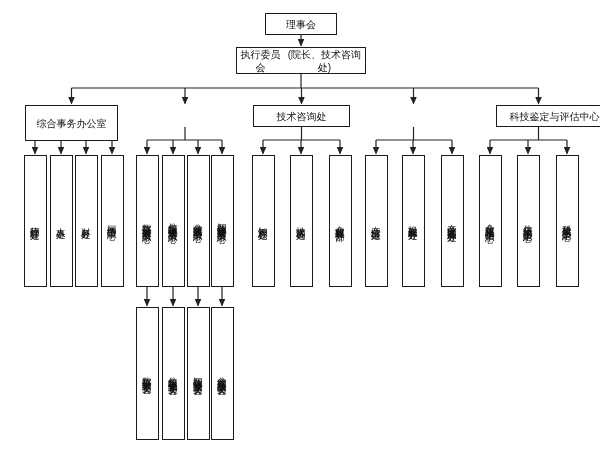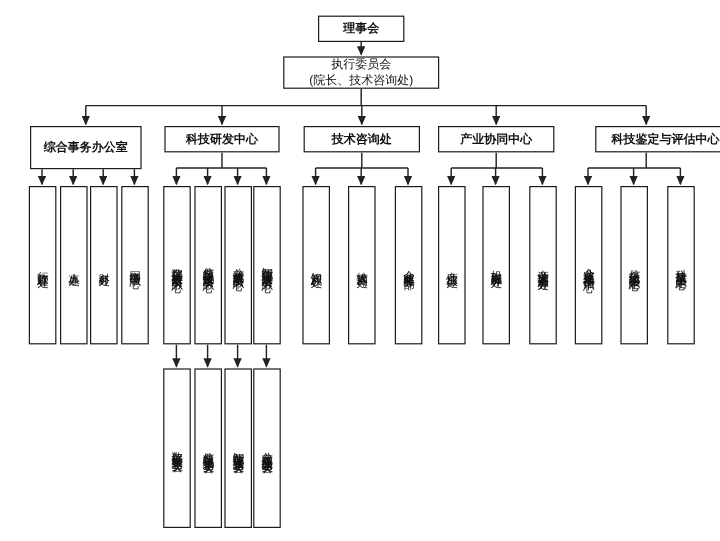--- a/index.html
+++ b/index.html
@@ -15,22 +15,22 @@
   .box {
     position:absolute;
     background:#ffffff;
     border:1px solid #1c1c1c;
     box-sizing:border-box;
     display:flex;
     align-items:center;
     justify-content:center;
     text-align:center;
   }
-  .hbox { font-size:10px; line-height:1.1;font-weight:bold; }
-  .exec { flex-direction:column; font-size:10px; line-height:1.3;align-items:center; }
+  .hbox { font-size:10px; line-height:1.1; }
+  .exec { font-size:10px; line-height:1.3;align-items:center; }
   .vbox { width:23px; }
   .l4 { top:155px; height:132px; }
   .l5 { top:307px; height:133px; }
   .vt {
     writing-mode:vertical-rl;
     text-orientation:upright;
     font-size:9.5px;
     letter-spacing:1px;
     line-height:1;
   }
@@ -95,23 +95,21 @@
   </svg>
 
   <div class="box hbox" style="left:265px;top:13px;width:72px;height:22px">理事会</div>
 
   <div class="box exec" style="left:236px;top:47px;width:130px;height:27px">
     <span>执行委员会</span>
     <span>(院长、技术咨询处)</span>
   </div>
 
   <div class="box hbox" style="left:25px;top:105px;width:93px;height:36px">综合事务办公室</div>
-  <div class="box hbox" style="left:137px;top:105px;width:96px;height:22px">科技研发中心</div>
   <div class="box hbox" style="left:253px;top:105px;width:97px;height:22px">技术咨询处</div>
-  <div class="box hbox" style="left:365px;top:105px;width:97px;height:22px">产业协同中心</div>
   <div class="box hbox" style="left:496px;top:105px;width:117px;height:22px">科技鉴定与评估中心</div>
 
   <div class="box vbox l4" style="left:23.5px">
     <span class="vt">行政管理处</span>
     </div>
   <div class="box vbox l4" style="left:49.5px">
     <span class="vt">人事处</span>
     </div>
   <div class="box vbox l4" style="left:74.5px">
     <span class="vt">财务处</span>

